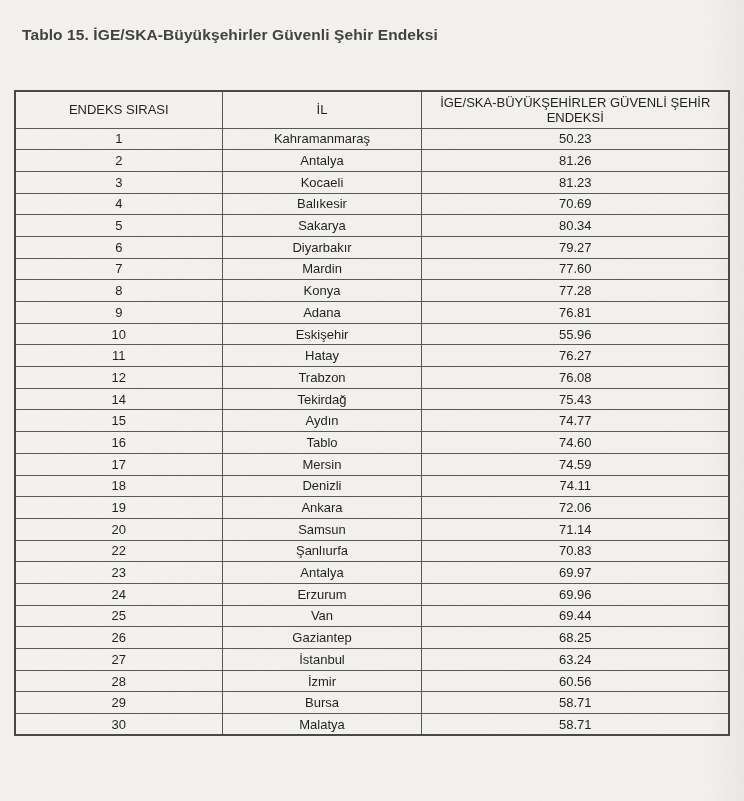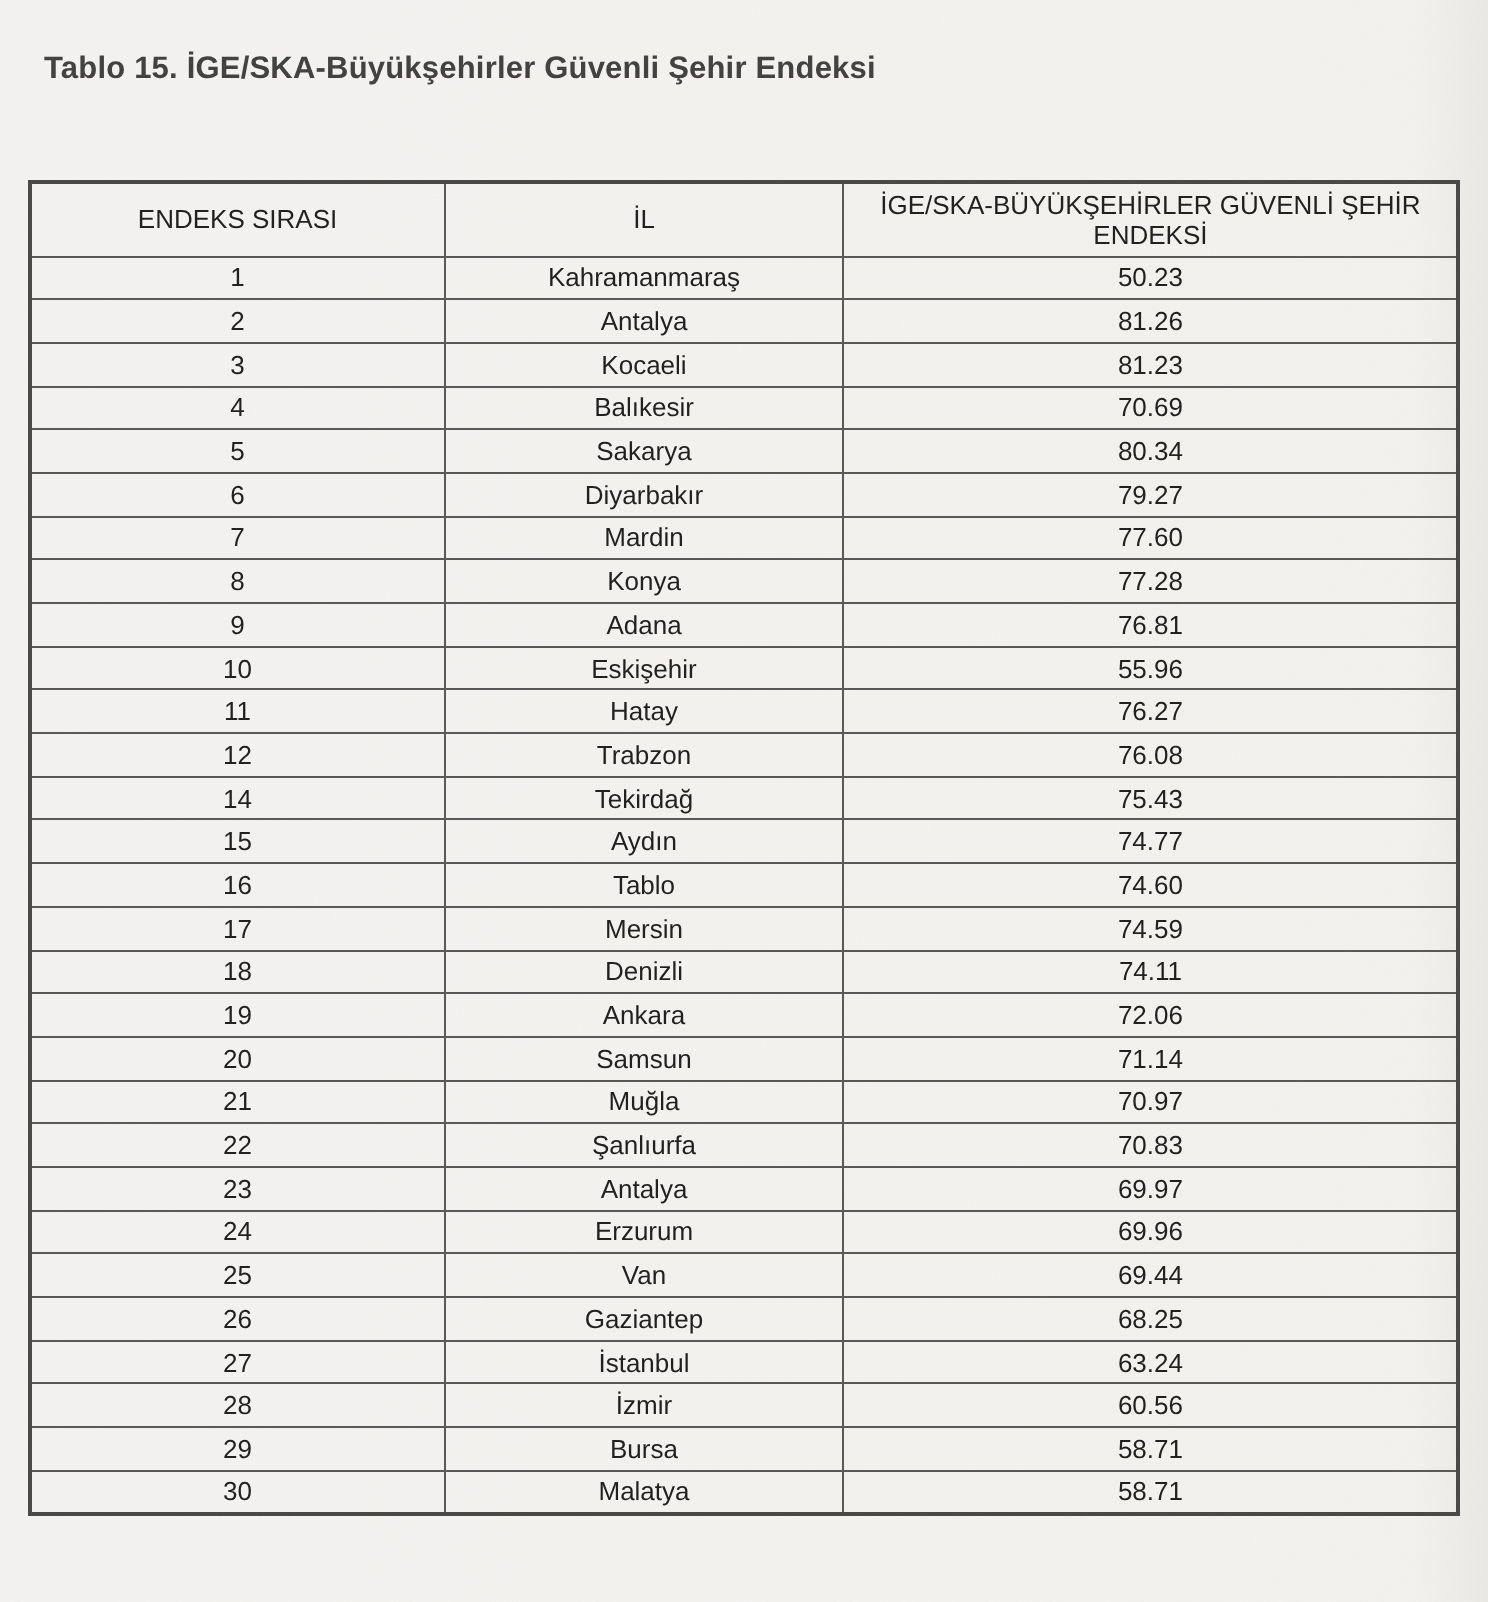--- a/index.html
+++ b/index.html
@@ -206,25 +206,20 @@
           <td>Ankara</td>
           <td>72.06</td>
         </tr>
 
         <tr>
           <td>20</td>
           <td>Samsun</td>
           <td>71.14</td>
         </tr>
 
-        <tr>
-          <td>21</td>
-          <td>Muğla</td>
-          <td>70.97</td>
-        </tr>
 
         <tr>
           <td>22</td>
           <td>Şanlıurfa</td>
           <td>70.83</td>
         </tr>
 
         <tr>
           <td>23</td>
           <td>Antalya</td>

